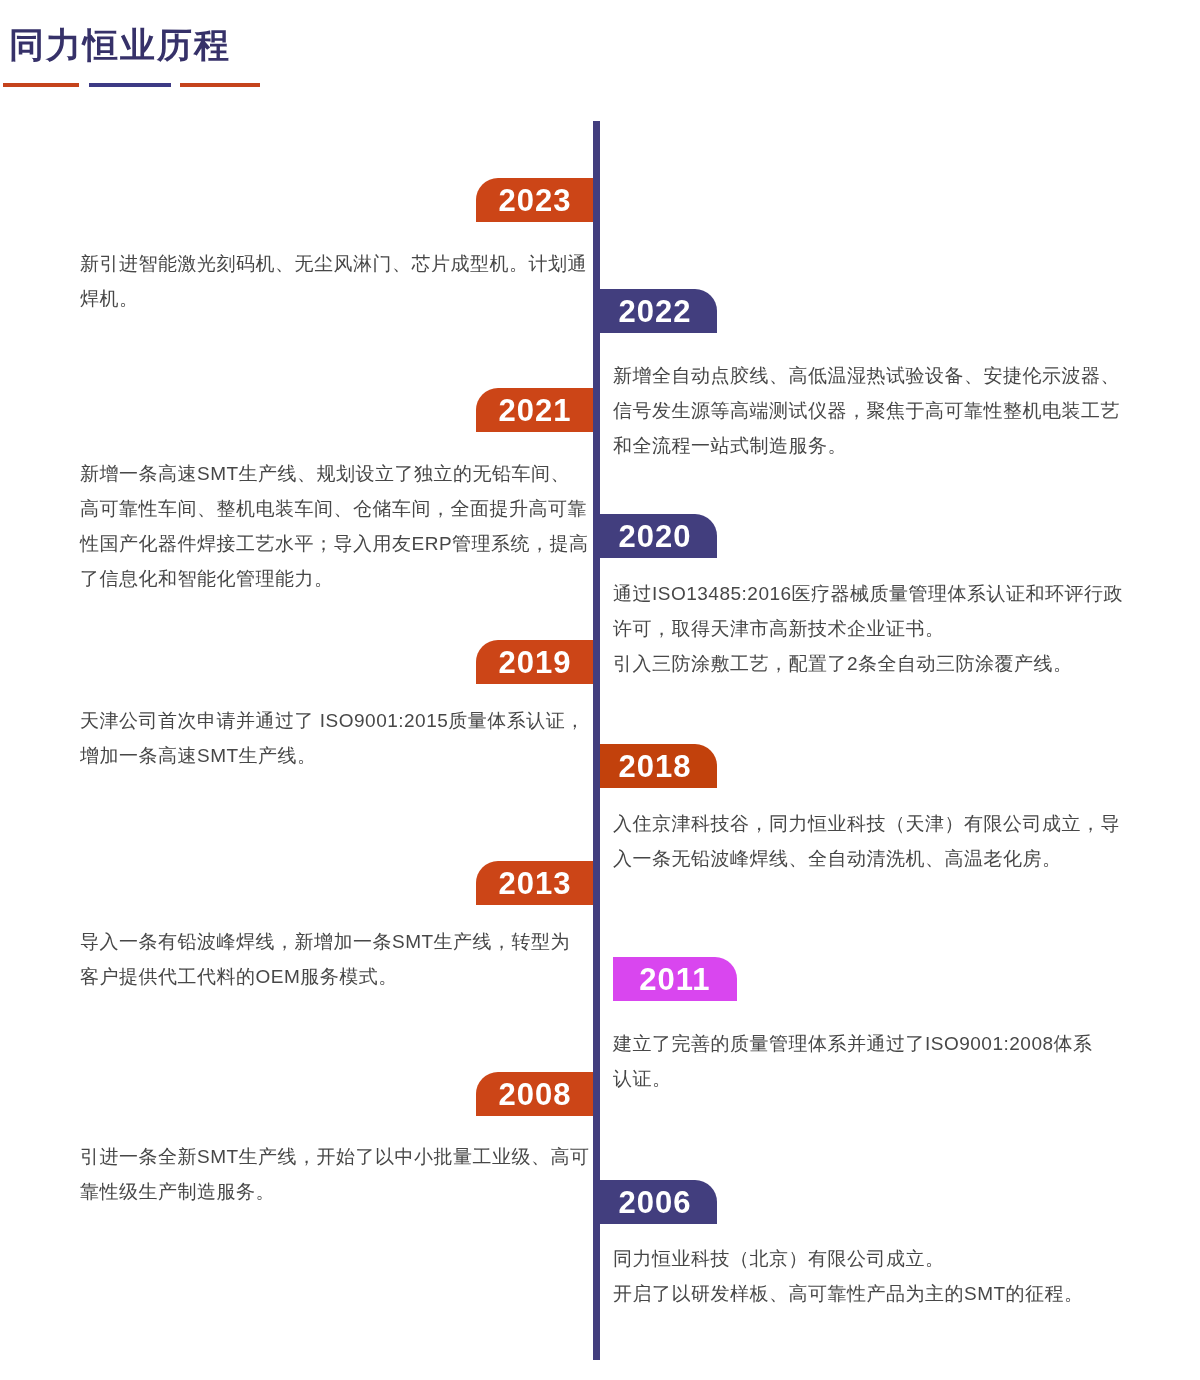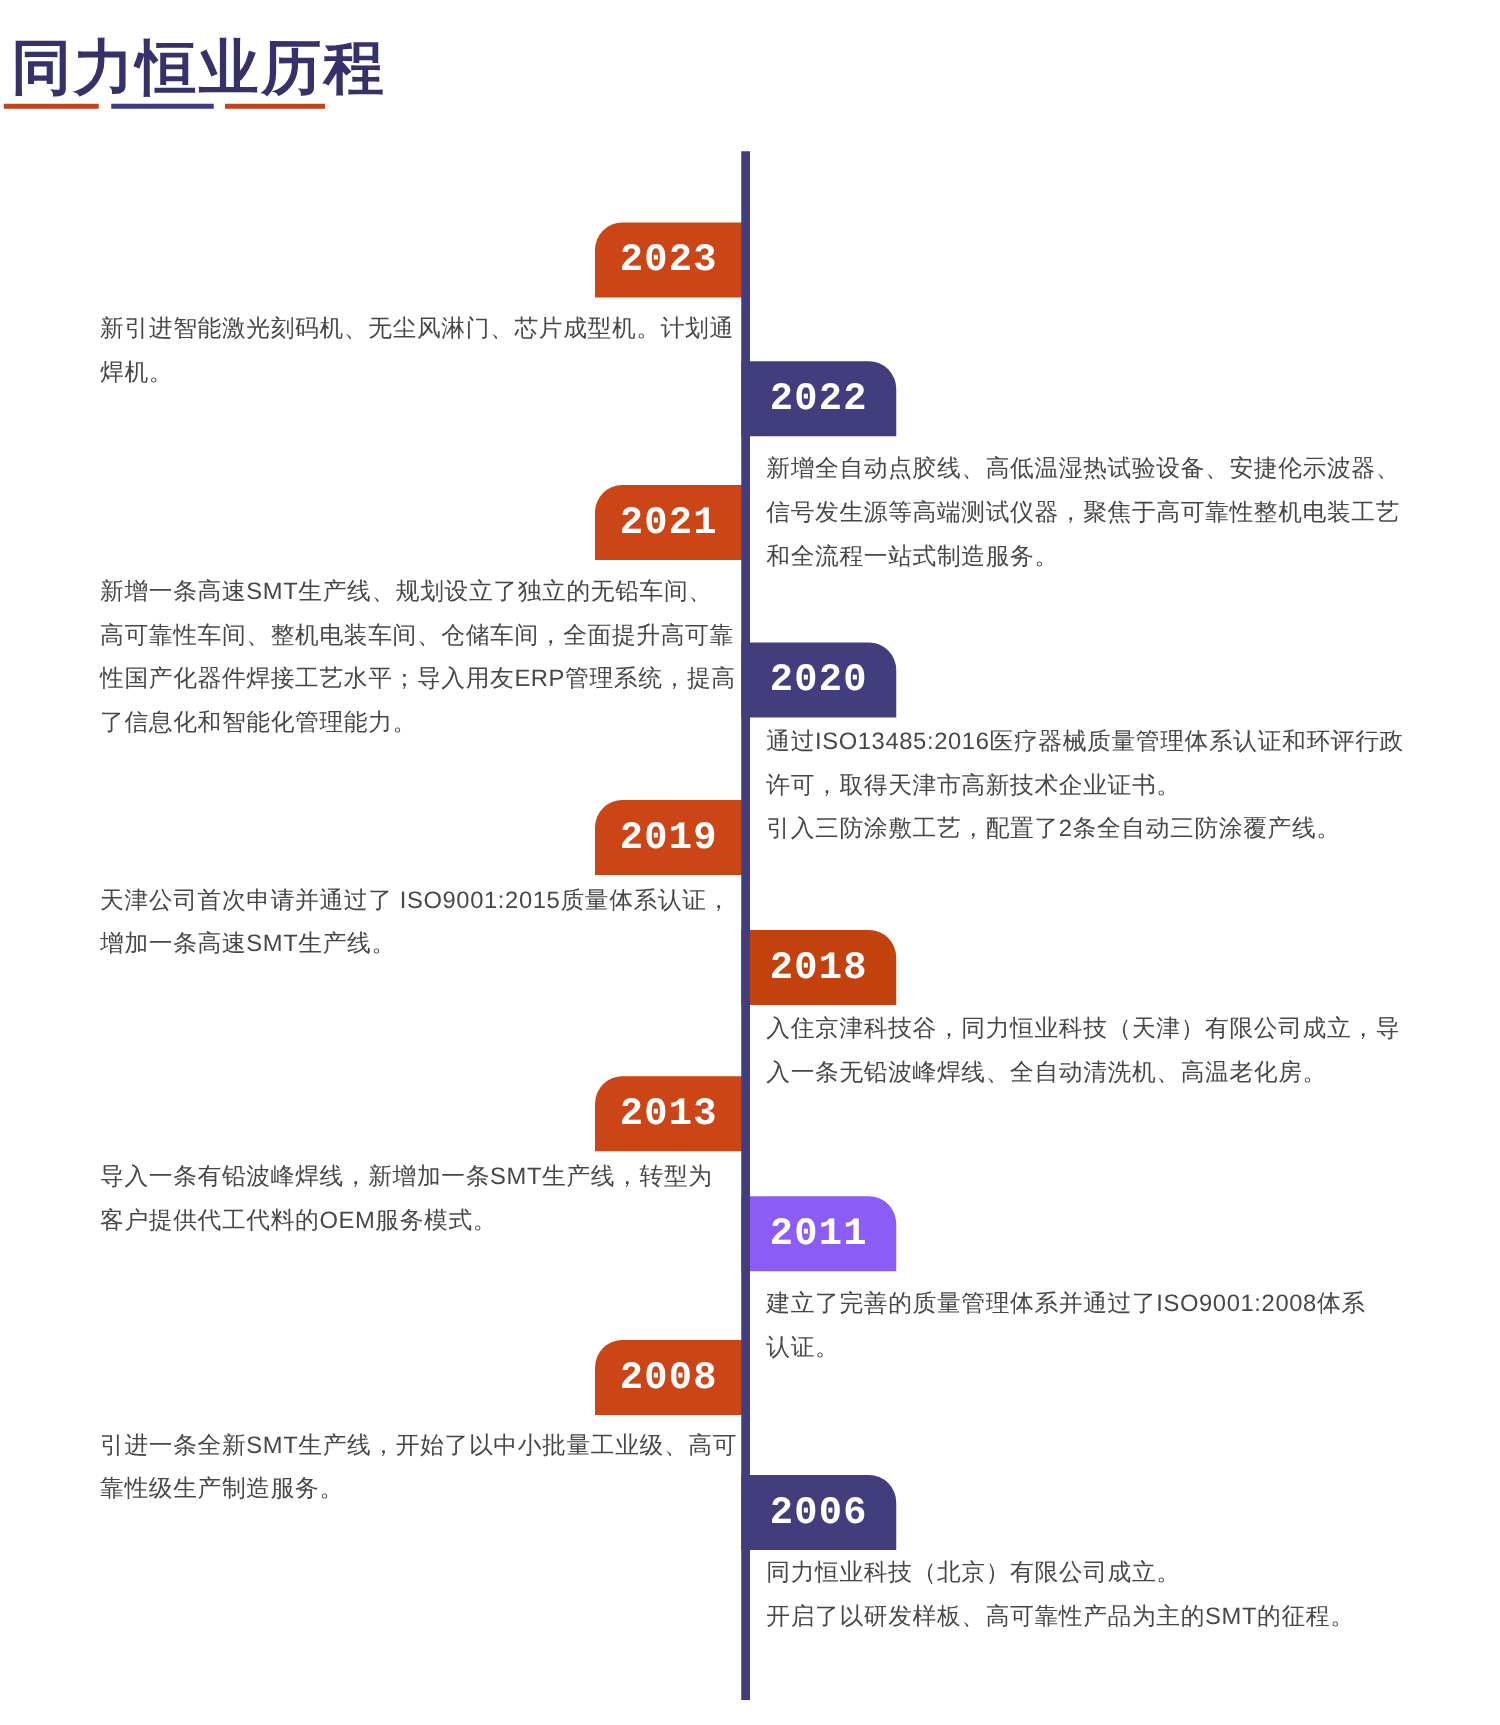--- a/index.html
+++ b/index.html
@@ -9,43 +9,42 @@
     height: 1380px;
     background: #ffffff;
     font-family: "Liberation Sans", "DejaVu Sans", sans-serif;
     overflow: hidden;
   }
   .page-title {
     position: absolute;
     left: 9px;
     top: 22px;
     margin: 0;
-    font-size: 48px;
+    font-size: 35px;
     font-weight: 700;
     letter-spacing: 2px;
     color: #363169;
     white-space: nowrap;
   }
   .underline-seg {
     position: absolute;
     top: 83px;
     height: 4px;
   }
   .timeline-axis {
     position: absolute;
     z-index: 3;
   }
   .year-badge {
     position: absolute;
-    height: 60px;
+    height: 44px;
     display: flex;
     align-items: center;
     justify-content: center;
     z-index: 2;
-    font-family: Liberation Mono, monospace;
   }
   .year-badge.left  { left: 476px; width: 118px; border-radius: 22px 0 0 0; }
   .year-badge.right { left: 593px; width: 124px; border-radius: 0 22px 0 0; }
   .year-label {
     color: #ffffff;
     font-size: 31px;
     font-weight: 700;
     letter-spacing: 1px;
     line-height: 1;
   }
@@ -119,21 +118,21 @@
         <div>入住京津科技谷，同力恒业科技（天津）有限公司成立，导</div>
         <div>入一条无铅波峰焊线、全自动清洗机、高温老化房。</div>
       </div>
       <div class="year-badge left" style="top: 861px; background: rgb(204, 69, 23);">
         <span class="year-label" style="color: rgb(255, 255, 255);">2013</span>
       </div>
       <div class="milestone-text left" style="top: 924px; color: rgb(71, 71, 71);">
         <div>导入一条有铅波峰焊线，新增加一条SMT生产线，转型为</div>
         <div>客户提供代工代料的OEM服务模式。</div>
       </div>
-      <div class="year-badge right" style="top: 957px; background: #8b5cf6;">
+      <div class="year-badge right" style="top: 957px; background: #d946ef; margin-left: 20px;">
         <span class="year-label" style="color: rgb(255, 255, 255);">2011</span>
       </div>
       <div class="milestone-text right" style="top: 1026px; color: rgb(71, 71, 71);">
         <div>建立了完善的质量管理体系并通过了ISO9001:2008体系</div>
         <div>认证。</div>
       </div>
       <div class="year-badge left" style="top: 1072px; background: rgb(204, 69, 23); text-align: center;">
         <span class="year-label" style="color: rgb(255, 255, 255);">2008</span>
       </div>
       <div class="milestone-text left" style="top: 1139px; color: rgb(71, 71, 71);">

